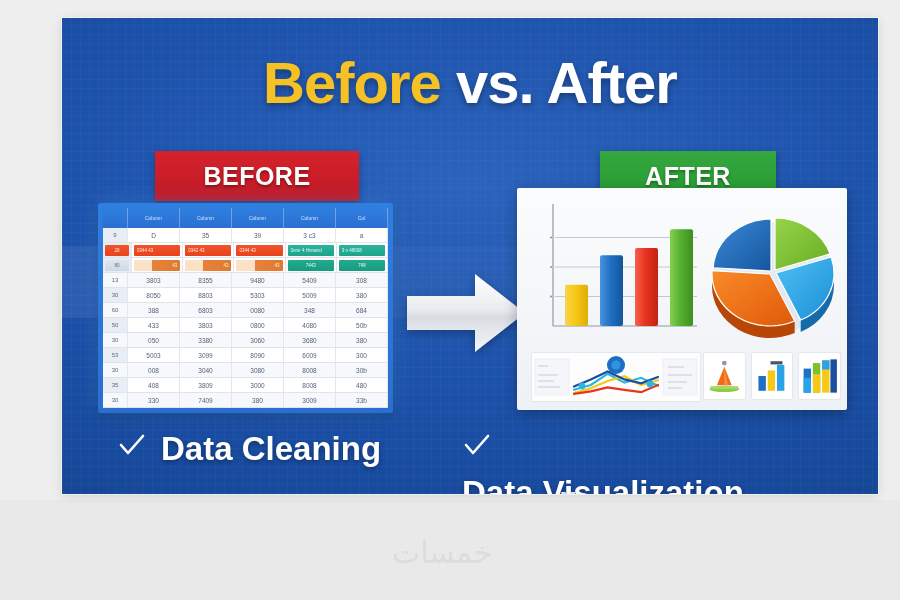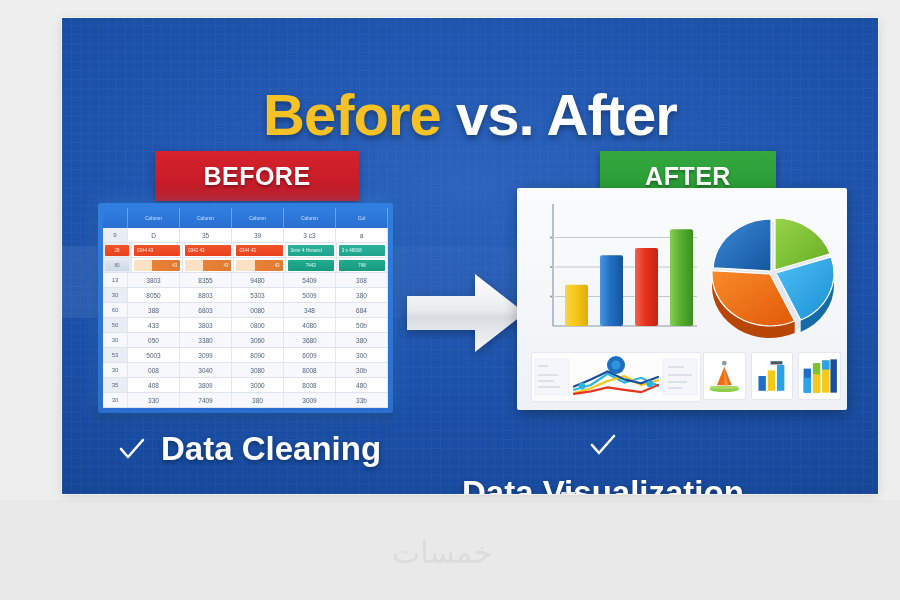--- a/index.html
+++ b/index.html
@@ -39,21 +39,20 @@
     pointer-events:none;
   }
 
   
   .title{
     position:absolute;left:0;top:36px;width:100%;
     text-align:center;font-size:58px;font-weight:bold;
     letter-spacing:-1px;line-height:1;
     text-shadow:0 3px 6px rgba(0,0,0,.35);
     white-space:nowrap;
-    margin-top:32px;
   }
   .title .b{color:#f5c125;}
   .title .v{color:#ffffff;}
   .title .a{color:#ffffff;}
 
   
   .badge{
     position:absolute;height:50px;
     display:flex;align-items:center;justify-content:center;
     font-size:25px;font-weight:bold;letter-spacing:.5px;color:#fdfdfd;
@@ -155,21 +154,21 @@
     position:absolute;left:186px;top:164px;width:138px;height:48px;
     display:flex;gap:5px;
   }
   .tile{
     flex:1;background:#ffffff;border:1px solid #e3e7ee;border-radius:2px;
     display:flex;align-items:flex-end;justify-content:center;overflow:hidden;
   }
 
   
   .caption{
-    position:absolute;top:412px;display:flex;align-items:center;gap:14px;
+    position:absolute;top:412px;display:flex;gap:14px;
     color:#ffffff;font-size:33px;font-weight:bold;
     text-shadow:0 2px 5px rgba(0,0,0,.35);white-space:nowrap;
   }
   .caption.c1{left:55px;}
   .caption.c2{left:400px;flex-direction:column;}
   .chk{display:block;width:30px;height:30px;flex:0 0 30px;}
   .cap-text{position:relative;}
   .cap-text .ghost{
     position:absolute;left:97px;top:12px;opacity:.85;
   }

